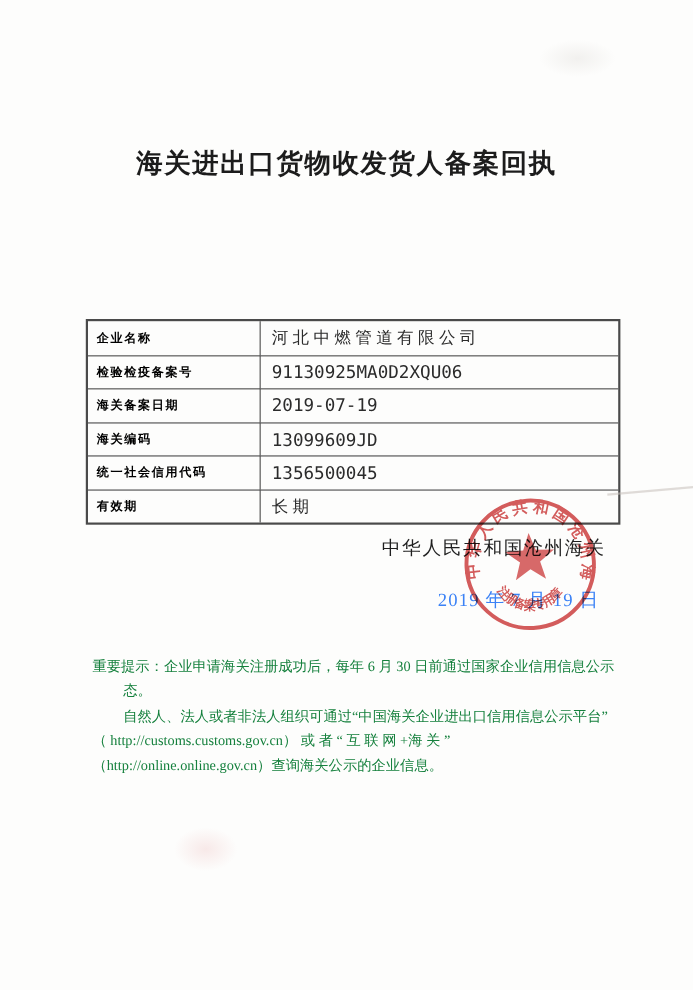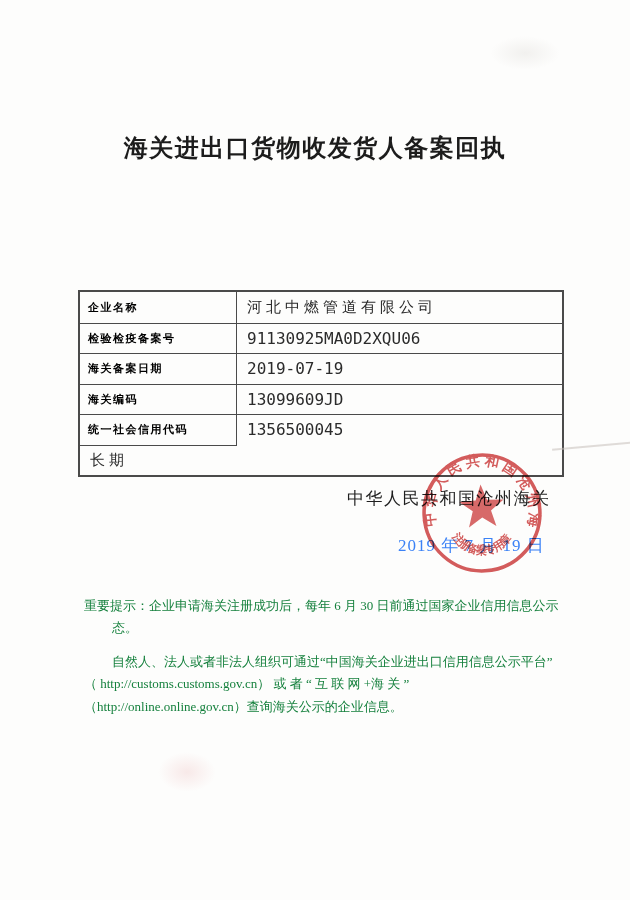--- a/index.html
+++ b/index.html
@@ -61,21 +61,21 @@
     transform:rotate(-3deg);
   }
   .seal svg{width:100%;height:100%;}
   
   .notice{
     position:absolute;left:84px;top:595px;width:469px;
     font-size:13px;line-height:22.4px;color:#15803d;
   }
   .nline{white-space:nowrap;}
   .nline.ind{margin-left:28px;}
-  .nline.gap{margin-top:11px;}
+  .nline.gap{}
   
   .crease{
     position:absolute;left:552px;top:445px;width:84px;height:2px;
     background:rgba(198,192,186,.55);transform:rotate(-5deg);
   }
   .smudge-pink{
     position:absolute;left:158px;top:752px;width:58px;height:40px;
     background:radial-gradient(ellipse at center, rgba(236,190,190,.32), rgba(236,190,190,0) 70%);
   }
   .smudge-gray{
@@ -99,20 +99,21 @@
 
     <div class="cell lab">海关备案日期</div>
     <div class="cell val mono">2019-07-19</div>
 
     <div class="cell lab">海关编码</div>
     <div class="cell val mono">13099609JD</div>
 
     <div class="cell lab">统一社会信用代码</div>
     <div class="cell val mono">1356500045</div>
 
+    <div class="cell lab">有效期</div>
     <div class="cell val cjk">长期</div>
   </div>
 
   <div class="issuer">中华人民共和国沧州海关</div>
   <div class="issue-date">2019 年 7 月 19 日</div>
 
   <div class="seal">
     <svg viewBox="0 0 124 124">
       <defs>
         <path id="arcTop" d="M 16.6 74.2 A 47 47 0 1 1 107.4 74.2" fill="none"></path>

